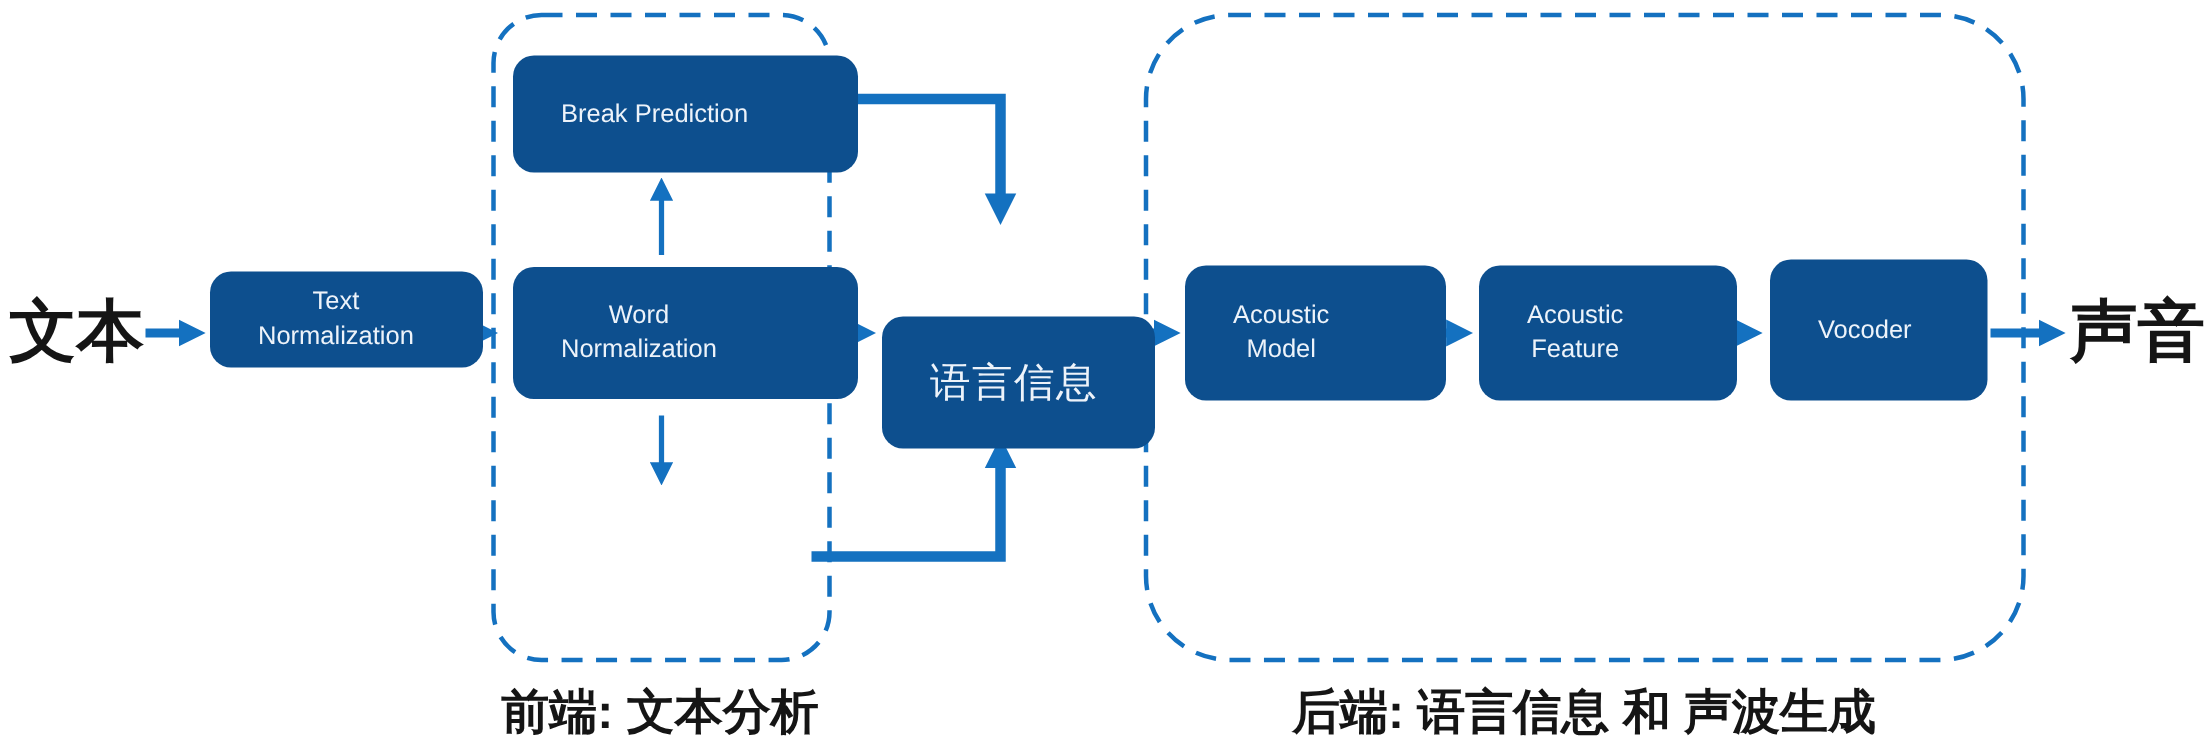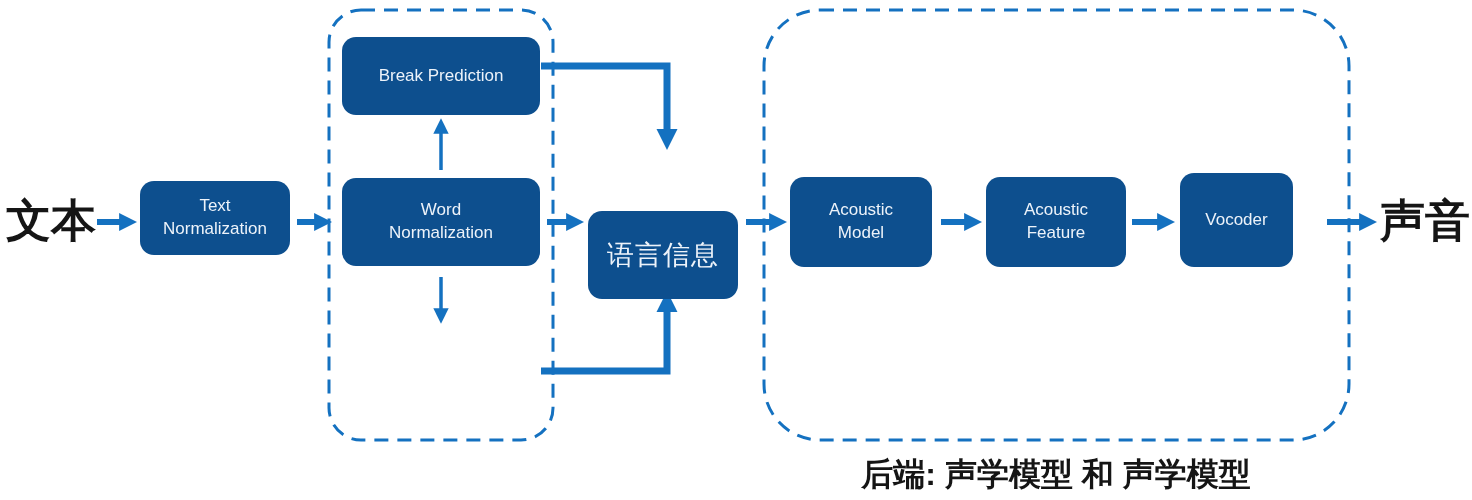--- a/index.html
+++ b/index.html
@@ -23,24 +23,25 @@
     z-index: 0;
   }
   .node {
     position: absolute;
     z-index: 2;
     background: #0d4f8e;
     border-radius: 14px;
     color: #edf3fa;
     display: flex;
     align-items: center;
-    justify-content: center;
+    justify-content: flex-start;
     text-align: center;
     font-size: 17px;
     line-height: 1.35;
+    padding-left: 32px;
   }
   .node span { white-space: pre-line; }
   .node.big { font-size: 27px; letter-spacing: 1px; }
   .io-label {
     position: absolute;
     z-index: 2;
     color: #151515;
     font-size: 45px;
     font-weight: 900;
     line-height: 1;
@@ -86,21 +87,21 @@
     <path d="M441,170 V133" stroke="#1471c0" stroke-width="3.5" fill="none" marker-end="url(#arws)"></path>
     <path d="M441,277 V309" stroke="#1471c0" stroke-width="3.5" fill="none" marker-end="url(#arws)"></path>
 
     <path d="M541,66 H667 V130" stroke="#1471c0" stroke-width="7" fill="none" marker-end="url(#arw)"></path>
     <path d="M541,371 H667 V311" stroke="#1471c0" stroke-width="7" fill="none" marker-end="url(#arw)"></path>
   </svg>
 
   <div class="io-label" style="left:1380px; top:198px;">声音</div>
   <div class="io-label" style="left:6px; top:198px;">文本</div>
 
-  <div class="node" style="left:140px; top:181px; width:150px; height:74px;">
+  <div class="node" style="left:140px; top:181px; width:150px; height:64px;">
     <span>Text
 Normalization</span>
   </div>
 
   <div class="node" style="left:342px; top:37px; width:198px; height:78px;">
     <span>Break Prediction</span>
   </div>
 
   <div class="node" style="left:342px; top:178px; width:198px; height:88px;">
     <span>Word
@@ -119,15 +120,16 @@
 
   <div class="node" style="left:986px; top:177px; width:140px; height:90px;">
     <span>Acoustic
 Feature</span>
   </div>
 
   <div class="node" style="left:1180px; top:173px; width:113px; height:94px;">
     <span>Vocoder</span>
   </div>
 
-  <div class="caption" style="left:856px; top:458px; width:400px;">后端: 声学模型 和 声学模型</div>
+  <div class="caption" style="left:280px; top:458px; width:320px;">前端: 文本分析</div>
+  <div class="caption" style="left:856px; top:458px; width:400px;">后端: 语言信息 和 声波生成</div>
 
 </div>
 
 </body></html>

